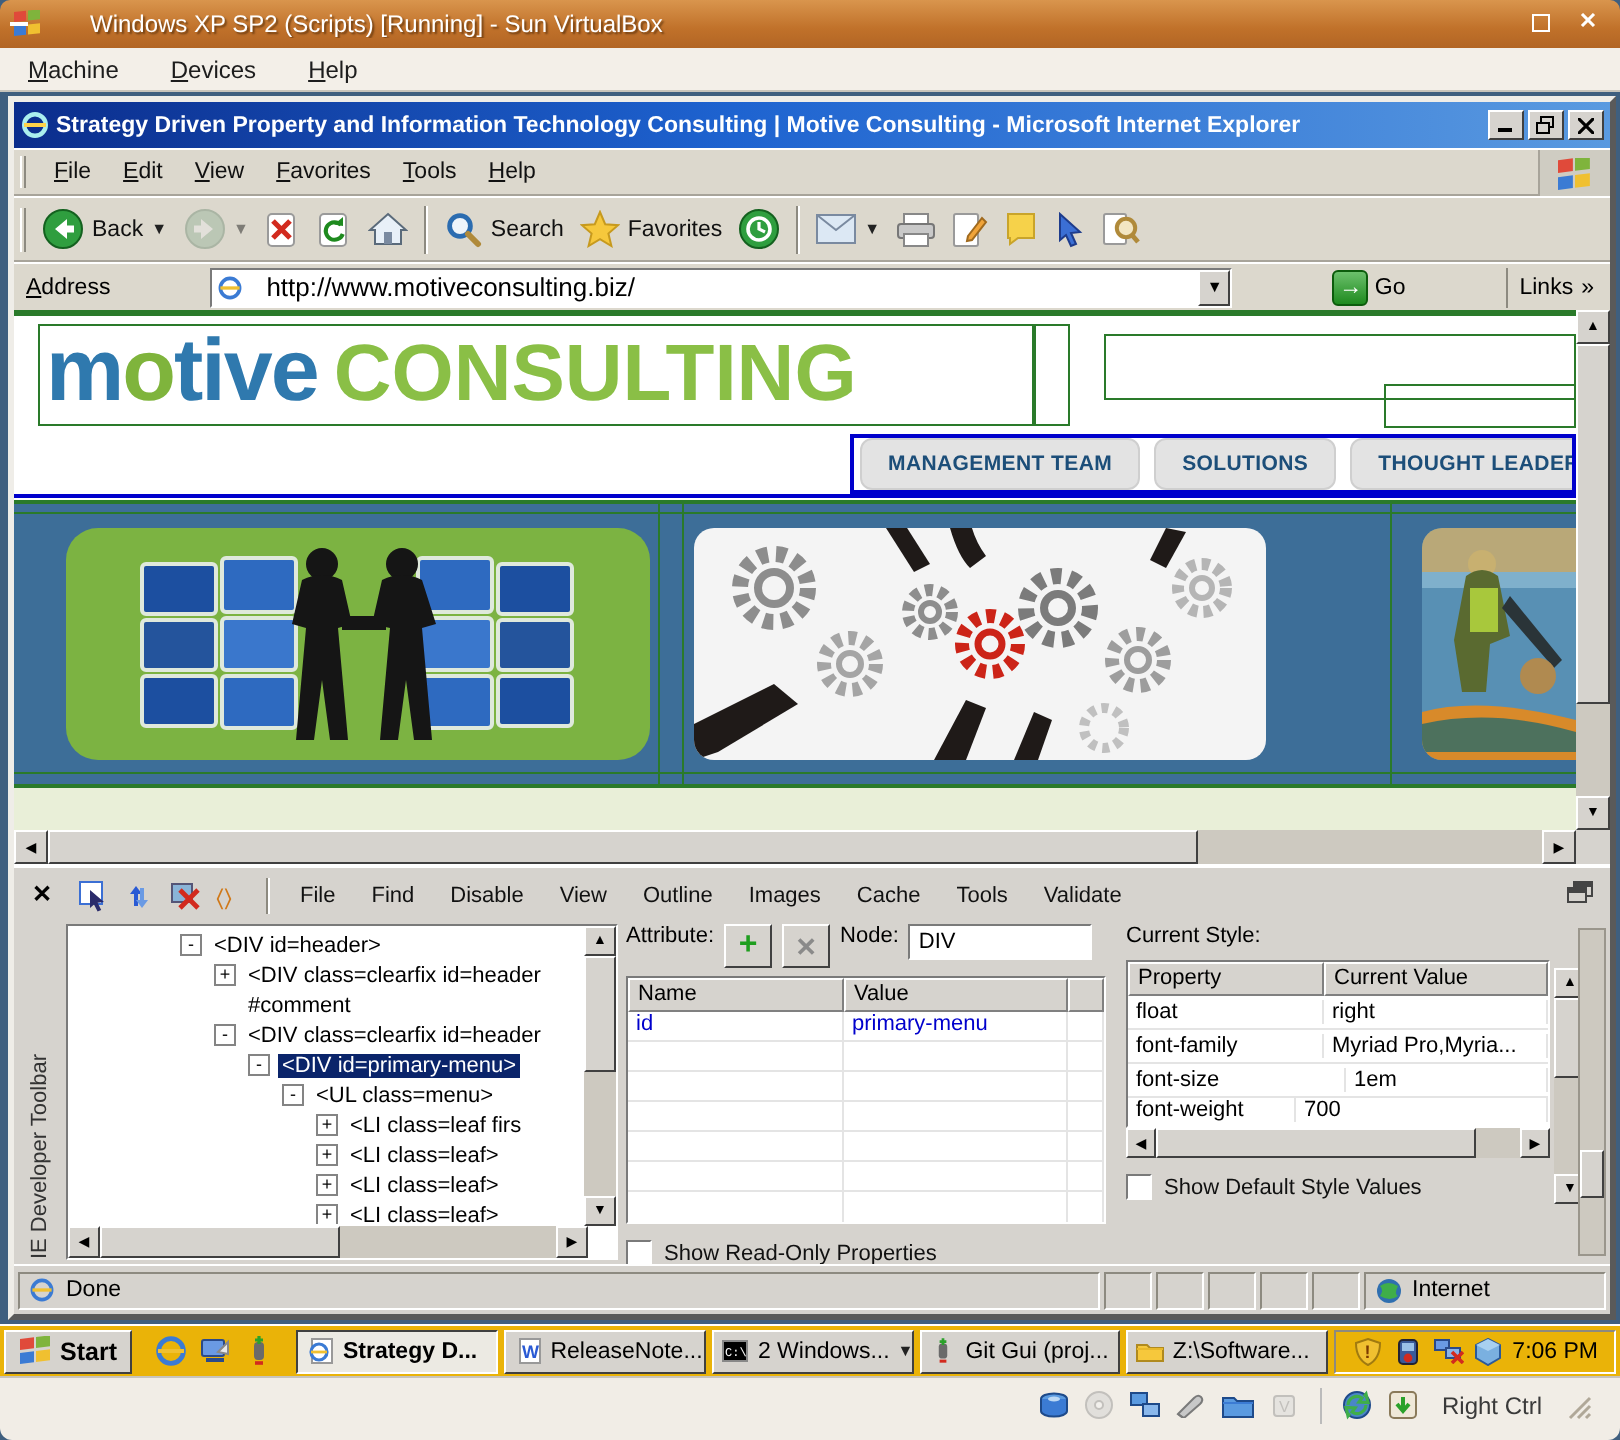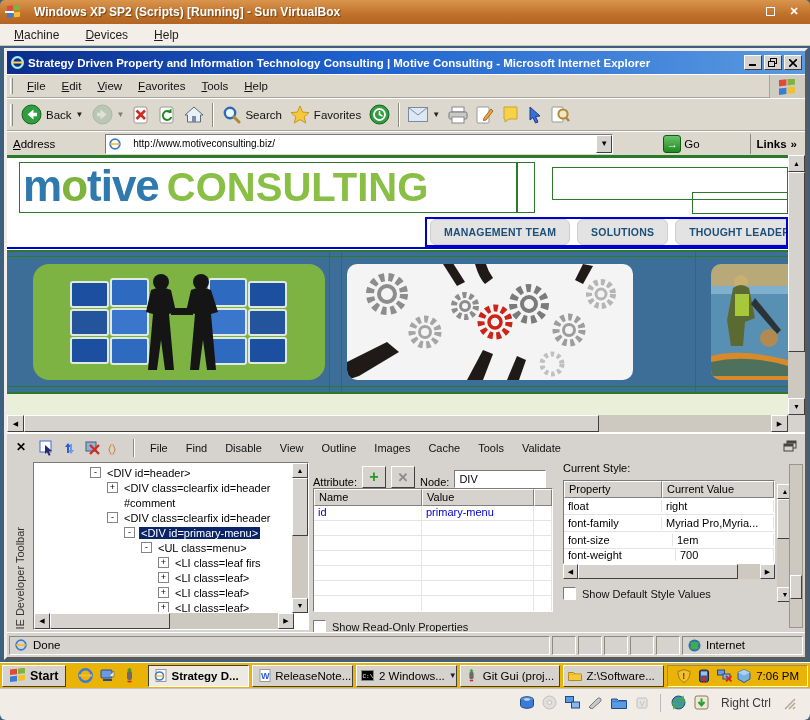--- a/index.html
+++ b/index.html
@@ -4,21 +4,21 @@
 <style>
   * { margin:0; padding:0; box-sizing:border-box; }
   body { font-family:"Liberation Sans", sans-serif; background:#222; }
   #screen { position:relative; width:810px; height:720px; background:#3f5f7f; overflow:hidden;
             font-family:"Liberation Sans", sans-serif; }
 
   
   .vb-titlebar { position:absolute; left:0; top:0; width:810px; height:24px;
     background:linear-gradient(#d9954d,#c0712a 60%,#b26524); display:flex; align-items:center;
     padding:0 6px; border-radius:5px 5px 0 0; }
-  .vb-titlebar .ttl { color:#fff; font-weight:bold; font-size:12px; margin-left:12px; flex:1;
+  .vb-titlebar .ttl { color:#fff; font-weight:normal; font-size:12px; margin-left:23px; flex:1;
     text-shadow:1px 1px 1px rgba(60,30,0,.6); white-space:nowrap; overflow:hidden; }
   .vb-btn { width:20px; height:16px; color:#fff; font-weight:bold; font-size:11px; text-align:center;
     line-height:15px; margin-left:3px; cursor:default; }
   .vb-max { position:relative; } .vb-max i { position:absolute; left:5px; top:3px; width:9px; height:9px; border:1.5px solid #fff; display:block; }
   .vb-min i { position:absolute; display:block; left:5px; top:11px; width:9px; height:2px; background:#fff; }
   .vb-menubar { position:absolute; left:0; top:24px; width:810px; height:22px; background:#f3efe8;
     display:flex; align-items:center; gap:26px; padding-left:14px; font-size:12px; color:#1d1d1d;
     border-bottom:1px solid #c8c4bb; }
   .fl::first-letter { text-decoration:underline; }
 
@@ -55,27 +55,27 @@
     font-size:11.5px; color:#111; padding-left:2px; }
   .tbtn { display:flex; align-items:center; gap:4px; padding:2px 4px; }
   .tsep { width:2px; height:24px; border-left:1px solid #8d8a80; border-right:1px solid #fff; margin:0 4px; }
   .darr { font-size:8px; color:#222; }
   .dim { opacity:.5; }
 
   .ie-addrbar { position:absolute; left:0; top:80px; right:0; height:24px; background:#dcd8cd;
     border-top:1px solid #fff; display:flex; align-items:center; font-size:11.5px; padding-left:6px;gap:44px; }
   .addr-field { flex:1; height:20px; background:#fff; border:1px solid; border-color:#7a7a7a #fff #fff #7a7a7a;
     display:flex; align-items:center; margin-left:6px; }
-  .addr-field input { flex:1; border:0; outline:none; font-size:10px; font-family:"Liberation Sans",sans-serif; padding:0 11px; }
+  .addr-field input { flex:1; border:0; outline:none; font-size:13px; font-family:"Liberation Sans",sans-serif; padding:0 11px; }
   .addr-drop { width:16px; height:18px; background:#d6d3ce; border:1px solid; border-color:#fff #404040 #404040 #fff;
     text-align:center; font-size:8px; line-height:16px; }
   .go-btn { display:flex; align-items:center; gap:3px; margin:0 6px; }
   .go-box { width:18px; height:18px; background:linear-gradient(#6cc06c,#1e8a1e); border:1px solid #0c5c0c;
     border-radius:3px; color:#fff; text-align:center; line-height:16px; font-weight:bold; }
-  .links { display:flex; align-items:center; gap:4px; padding:0 8px 0 6px; border-left:1px solid #8d8a80; height:20px;font-weight:bold; }
+  .links { display:flex; align-items:center; gap:4px; padding:0 8px 0 6px; border-left:1px solid #8d8a80; height:20px; }
 
   
   #content { position:absolute; left:0; top:104px; width:798px; height:277px; background:#fff; }
   #viewport { position:absolute; left:0; top:0; width:781px; height:260px; overflow:hidden; background:#fff; }
   .gline { position:absolute; background:#2a7a2a; }
   .outline { position:absolute; border:1px solid #2a7a2a; }
   #logo { position:absolute; left:16px; top:8px; white-space:nowrap; letter-spacing:-1px;
      font-weight:bold; font-size:44px; line-height:46px; }
   #logo .lb { color:#2f79ae; } #logo .lg { color:#7fb43c; }
   #logo .cons { font-size:40px; letter-spacing:0px; color:#8abf46; font-weight:bold; margin-left:8px; }
@@ -127,21 +127,21 @@
   .trow .tt { padding:0 2px; }
   .trow.sel .tt { background:#0a246a; color:#fff; }
   #treepanel .vs { position:absolute; right:0; top:0; width:16px; height:150px; background:#cdc9c0; }
   #treepanel .vs .sbtn { position:absolute; left:0; width:16px; height:15px; }
   #treepanel .vs .sthumb { position:absolute; left:0; top:15px; width:16px; height:58px; }
   #treepanel .hs { position:absolute; left:0; bottom:0; width:260px; height:16px; background:#cdc9c0; }
   #treepanel .hs .sbtn { position:absolute; top:0; width:16px; height:16px; }
   #treepanel .hs .sthumb { position:absolute; left:16px; top:0; width:120px; height:16px; }
 
   #attrpanel { position:absolute; left:306px; top:28px; width:246px; height:168px; }
-  .attr-row { display:flex; align-items:flex-end; gap:5px; height:26px; }
+  .attr-row { display:flex; align-items:flex-start; gap:5px; height:26px; }
   .sq-btn { width:24px; height:22px; background:#d6d3ce; border:1px solid; border-color:#fff #404040 #404040 #fff;
      display:flex; align-items:center; justify-content:center; font-weight:bold; }
   .plus { color:#1f9e1f; font-size:16px; line-height:14px; }
   .delx { color:#8a8a8a; font-size:13px; }
   .node-field { width:92px; height:18px; background:#fff; border:1px solid; border-color:#7a7a7a #fff #fff #7a7a7a;
      font-size:11px; padding:2px 4px; }
   .gridtbl { background:#fff; border:1px solid; border-color:#7a7a7a #fff #fff #7a7a7a; }
   .gh { display:flex; }
   .gh div { background:#d6d3ce; border:1px solid; border-color:#fff #808080 #808080 #fff; font-size:11px;
      padding:1px 4px; height:17px; }
@@ -678,21 +678,21 @@
             </div>
           <div class="gr" style="height:17px;align-items:center;">
               <div style="width:98px;">font-family</div>
               <div style="flex:1;">Myriad Pro,Myria...</div>
             </div>
           <div class="gr" style="height:17px;align-items:center;">
               <div style="width:109px;">font-size</div>
               <div style="flex:1;">1em</div>
             </div>
           <div class="gr" style="height:14px;align-items:flex-start;border-bottom:none;overflow:hidden;">
-              <div style="width:112px;">font-weight</div>
+              <div style="width:84px;">font-weight</div>
               <div style="flex:1;">700</div>
             </div>
         </div>
         <div class="hs">
           <div class="sbtn" style="left:0;">◀</div>
           <div class="sthumb"></div>
           <div class="sbtn" style="right:0;">▶</div>
         </div>
         <div class="vs">
           <div class="sbtn" style="top:0;">▲</div>

